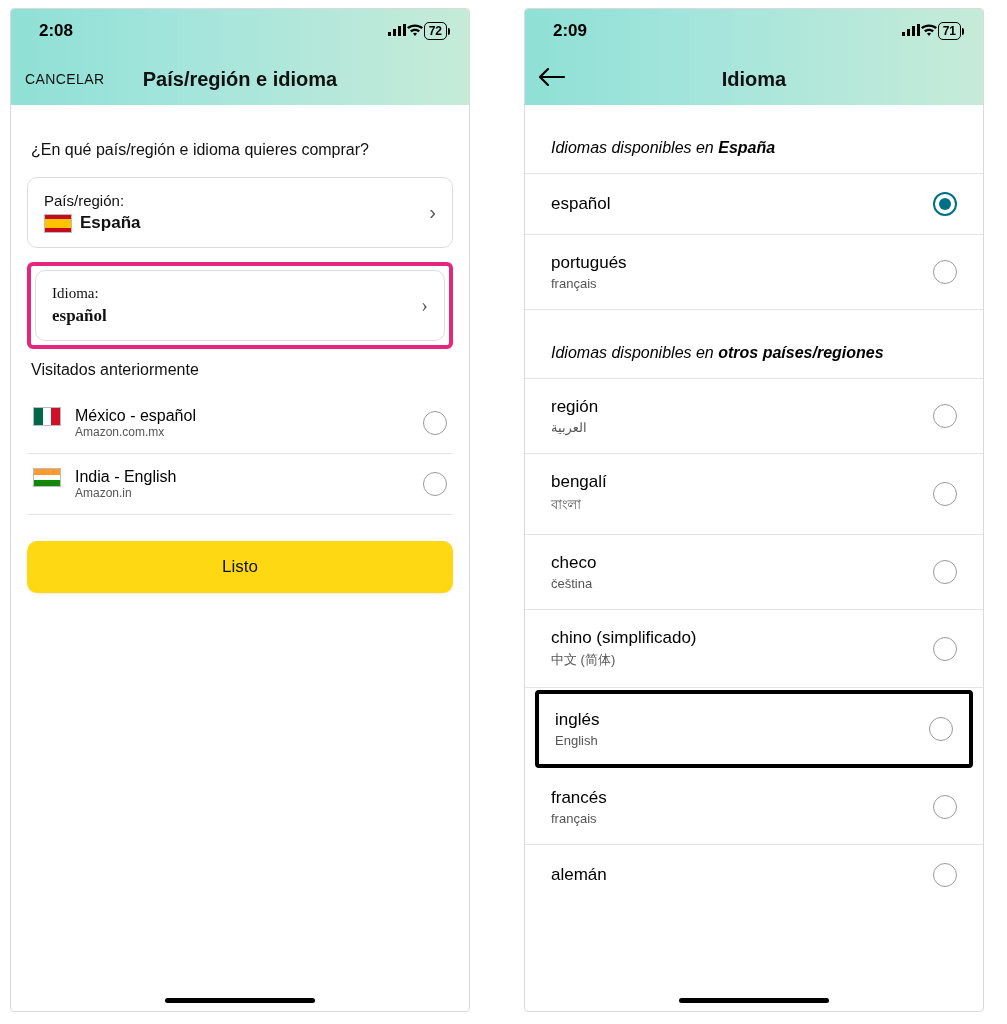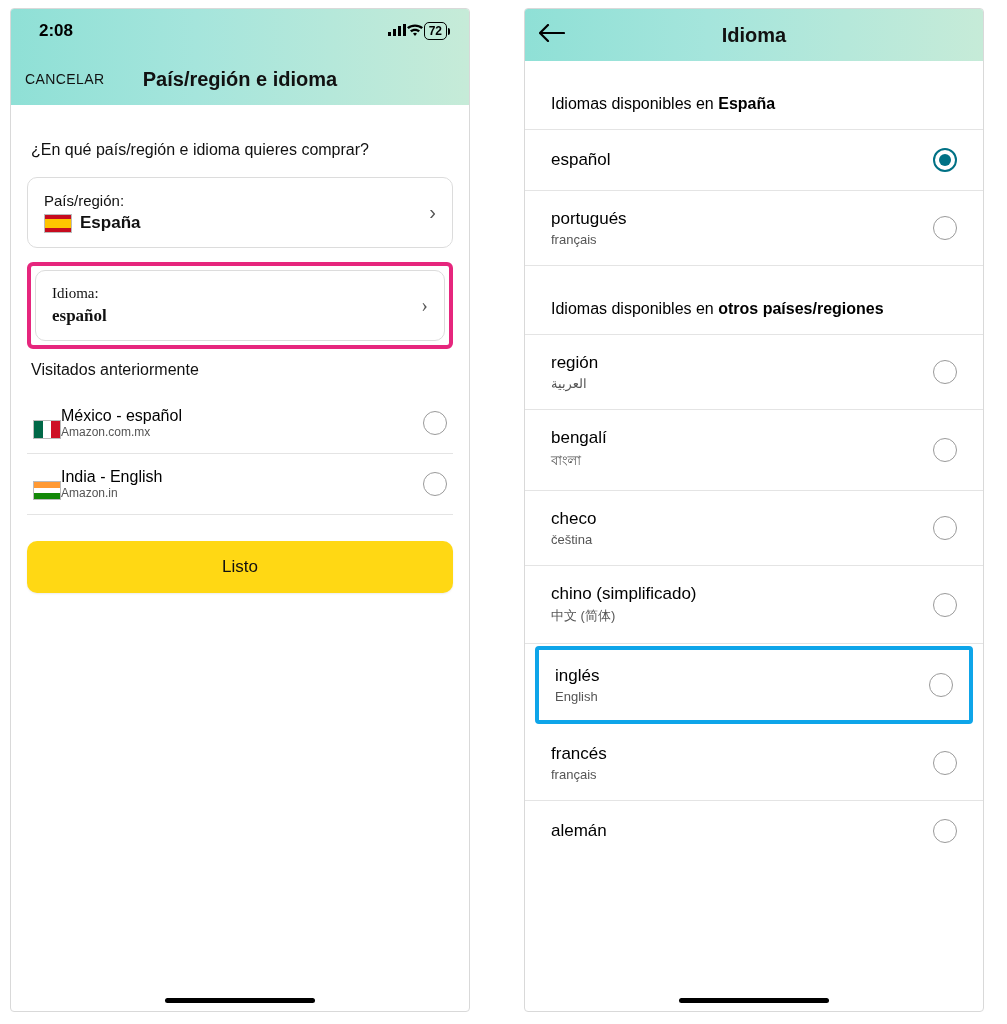--- a/index.html
+++ b/index.html
@@ -68,49 +68,49 @@
   .card-label { font-size:15px; color:#111; margin-bottom:4px; }
   .card-value { font-size:17px; font-weight:700; color:#111; display:flex; align-items:center; gap:8px;}
   .chevron { font-size:20px; color:#555; }
   .highlight-wrap { border:4px solid #e6267d; border-radius:6px; padding:4px; margin-bottom:12px;}
   .highlight-wrap .card { margin-bottom:0;font-family:Liberation Serif, serif; }
   .section-title { font-size:16px; color:#111; margin: 10px 4px 14px; }
   .visited-item {
     display:flex; align-items:center; justify-content:space-between;
     padding:14px 6px; border-bottom:1px solid #e4e4e4;
   }
-  .visited-left { display:flex; align-items:flex-end; }
+  .visited-left { display:flex; align-items:flex-start; gap:14px; }
   .flag { width:28px; height:19px; border:1px solid #bbb; display:inline-block; }
   .visited-name { font-size:16px; }
   .visited-sub { font-size:12px; color:#555; }
   .radio {
     width:24px; height:24px; border:1.5px solid #9a9a9a; border-radius:50%;
     display:inline-block; position:relative; flex-shrink:0;
   }
   .radio.selected { border-color:#007185; border-width:2px;}
   .radio.selected::after{
     content:""; position:absolute; left:50%; top:50%; transform:translate(-50%,-50%);
     width:12px; height:12px; border-radius:50%; background:#007185;
   }
   .done-btn {
     width:100%; background:#ffd814; border:none; border-radius:10px;
     padding:16px 0; font-size:17px; color:#111; margin-top:26px;
     box-shadow: 0 1px 2px rgba(0,0,0,0.08);
   }
   
-  .lang-section-head { font-size:16px; padding: 34px 26px 16px; border-bottom:1px solid #e4e4e4;}
+  .lang-section-head { font-size:16px; padding: 34px 26px 16px; border-bottom:1px solid #e4e4e4;font-style:italic;}
   .lang-section-head b { font-weight:800; }
   .lang-row {
     display:flex; justify-content:space-between; align-items:center;
     padding:18px 26px; border-bottom:1px solid #e4e4e4;
   }
   .lang-name { font-size:17px; }
   .lang-native { font-size:13px; color:#555; margin-top:3px;}
   .highlight-row {
-    border:4px solid #0ea5e9; border-radius:4px; margin:2px 10px;
+    border:4px solid #000000; border-radius:4px; margin:2px 10px;
   }
   .highlight-row .lang-row { border-bottom:none; padding:16px 16px;}
   .home-indicator {
     position:absolute; bottom:8px; left:50%; transform:translateX(-50%);
     width:150px; height:5px; background:#000; border-radius:3px;
   }
   
   .flag-es { background: linear-gradient(#c60b1e 0 25%, #ffc400 25% 75%, #c60b1e 75% 100%);}
   .flag-mx { background: linear-gradient(90deg,#006847 0 33%, #fff 33% 66%, #ce1126 66% 100%);}
   .flag-in { background: linear-gradient(#ff9933 0 33%, #fff 33% 66%, #138808 66% 100%);}
@@ -196,20 +196,41 @@
     </div>
 
     <button class="done-btn">Listo</button>
   </div>
 
   <div class="home-indicator"></div>
 </div>
 
 <div class="phone">
   <div class="top-gradient">
+    <div class="status-bar">
+      <span>2:09</span>
+      <span class="status-right">
+        <span>
+          <svg width="18" height="12" viewBox="0 0 18 12">
+              <rect x="0" y="8" width="3" height="4"></rect>
+              <rect x="5" y="5" width="3" height="7"></rect>
+              <rect x="10" y="2" width="3" height="10"></rect>
+              <rect x="15" y="0" width="3" height="12"></rect>
+            </svg>
+        </span>
+        <span>
+          <svg width="18" height="13" viewBox="0 0 18 13">
+              <path d="M9 13 L11 10.5 C9.8 9.5 8.2 9.5 7 10.5 Z M4 7.5 C7 5 11 5 14 7.5 L12.3 9.3 C10.3 7.7 7.7 7.7 5.7 9.3 Z M1 4.3 C5.5 0.5 12.5 0.5 17 4.3 L15.3 6 C11.7 3 6.3 3 2.7 6 Z" fill="#000"></path>
+            </svg>
+        </span>
+        <span class="battery">
+            <span>71</span>
+          </span>
+      </span>
+    </div>
     <div class="app-header">
       <span class="back-arrow">
         <svg width="26" height="18" viewBox="0 0 26 18">
             <path d="M9 1 L1 9 L9 17 M1 9 H25" stroke="#000" stroke-width="2.2" fill="none" stroke-linecap="round" stroke-linejoin="round"></path>
           </svg>
       </span>
       <span class="title">Idioma</span>
     </div>
   </div>
 

